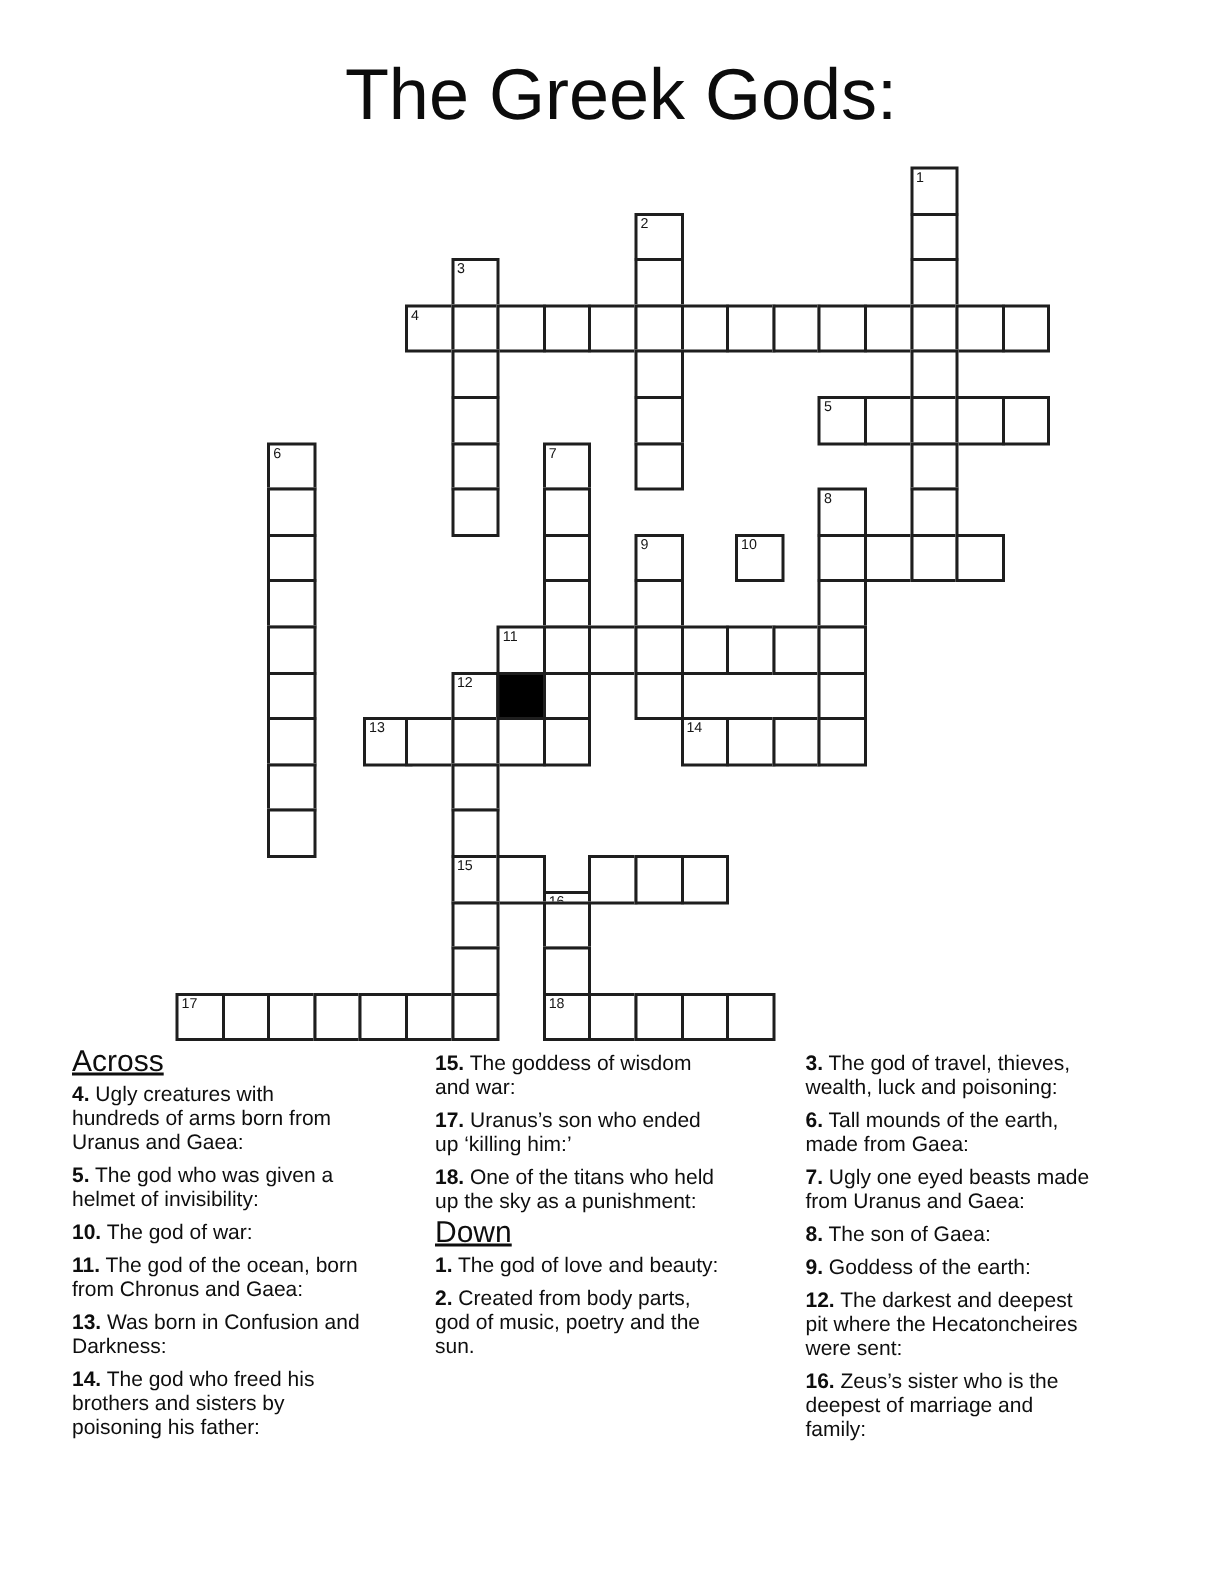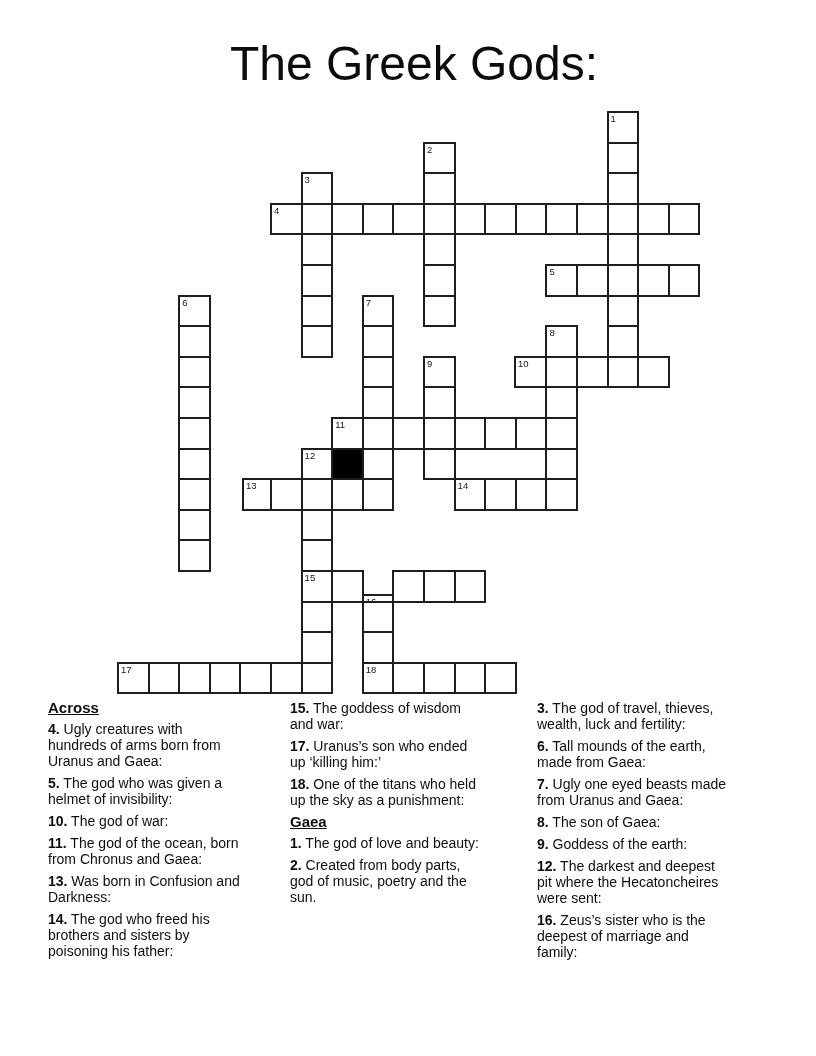--- a/index.html
+++ b/index.html
@@ -47,23 +47,23 @@
   .clue-col {
     position: absolute;
     top: 700px;
     font-size: 14px;
     line-height: 16px;
     color: #0e0e0e;
   }
   .clue { margin: 0 0 6px 0; }
   .clue b { font-weight: bold; }
   .clue-header {
-    font-weight: bold;
+    font-weight: normal;
     text-decoration: underline;
-    font-size: 15px;
+    font-size: 20px;
     margin: 0 0 5px 0;
   }
   #clue-col-0 { left: 48px;  width: 195px; }
   #clue-col-1 { left: 290px; width: 190px; }
   #clue-col-2 { left: 537px; width: 196px; }
 </style>
 </head>
 <body>
 
 <div class="page">
@@ -123,21 +123,21 @@
       <div class="cell" style="left: 361.8px; top: 325.2px;"></div>
       <div class="cell" style="left: 545.4px; top: 325.2px;">
         <span class="cellnum">8</span>
       </div>
       <div class="cell" style="left: 606.6px; top: 325.2px;"></div>
       <div class="cell" style="left: 178.2px; top: 355.8px;"></div>
       <div class="cell" style="left: 361.8px; top: 355.8px;"></div>
       <div class="cell" style="left: 423px; top: 355.8px;">
         <span class="cellnum">9</span>
       </div>
-      <div class="cell" style="left: 514px; top: 355.8px;">
+      <div class="cell" style="left: 490px; top: 355.8px;">
         <span class="cellnum">10</span>
       </div>
       <div class="cell" style="left: 545.4px; top: 355.8px;"></div>
       <div class="cell" style="left: 576px; top: 355.8px;"></div>
       <div class="cell" style="left: 606.6px; top: 355.8px;"></div>
       <div class="cell" style="left: 637.2px; top: 355.8px;"></div>
       <div class="cell" style="left: 178.2px; top: 386.4px;"></div>
       <div class="cell" style="left: 361.8px; top: 386.4px;"></div>
       <div class="cell" style="left: 423px; top: 386.4px;"></div>
       <div class="cell" style="left: 545.4px; top: 386.4px;"></div>
@@ -216,26 +216,26 @@
         <p class="clue"><b>5.</b> <span>The god who was given a helmet of invisibility:</span></p>
         <p class="clue"><b>10.</b> <span>The god of war:</span></p>
         <p class="clue"><b>11.</b> <span>The god of the ocean, born from Chronus and Gaea:</span></p>
         <p class="clue"><b>13.</b> <span>Was born in Confusion and Darkness:</span></p>
         <p class="clue"><b>14.</b> <span>The god who freed his brothers and sisters by poisoning his father:</span></p>
       </div>
     <div class="clue-col" id="clue-col-1">
         <p class="clue"><b>15.</b> <span>The goddess of wisdom and war:</span></p>
         <p class="clue"><b>17.</b> <span>Uranus’s son who ended up ‘killing him:’</span></p>
         <p class="clue"><b>18.</b> <span>One of the titans who held up the sky as a punishment:</span></p>
-        <div class="clue-header">Gaea</div>
+        <div class="clue-header">Down</div>
         <p class="clue"><b>1.</b> <span>The god of love and beauty:</span></p>
         <p class="clue"><b>2.</b> <span>Created from body parts, god of music, poetry and the sun.</span></p>
       </div>
     <div class="clue-col" id="clue-col-2">
-        <p class="clue"><b>3.</b> <span>The god of travel, thieves, wealth, luck and fertility:</span></p>
+        <p class="clue"><b>3.</b> <span>The god of travel, thieves, wealth, luck and poisoning:</span></p>
         <p class="clue"><b>6.</b> <span>Tall mounds of the earth, made from Gaea:</span></p>
         <p class="clue"><b>7.</b> <span>Ugly one eyed beasts made from Uranus and Gaea:</span></p>
         <p class="clue"><b>8.</b> <span>The son of Gaea:</span></p>
         <p class="clue"><b>9.</b> <span>Goddess of the earth:</span></p>
         <p class="clue"><b>12.</b> <span>The darkest and deepest pit where the Hecatoncheires were sent:</span></p>
         <p class="clue"><b>16.</b> <span>Zeus’s sister who is the deepest of marriage and family:</span></p>
       </div>
   </div>
 </div>
 

